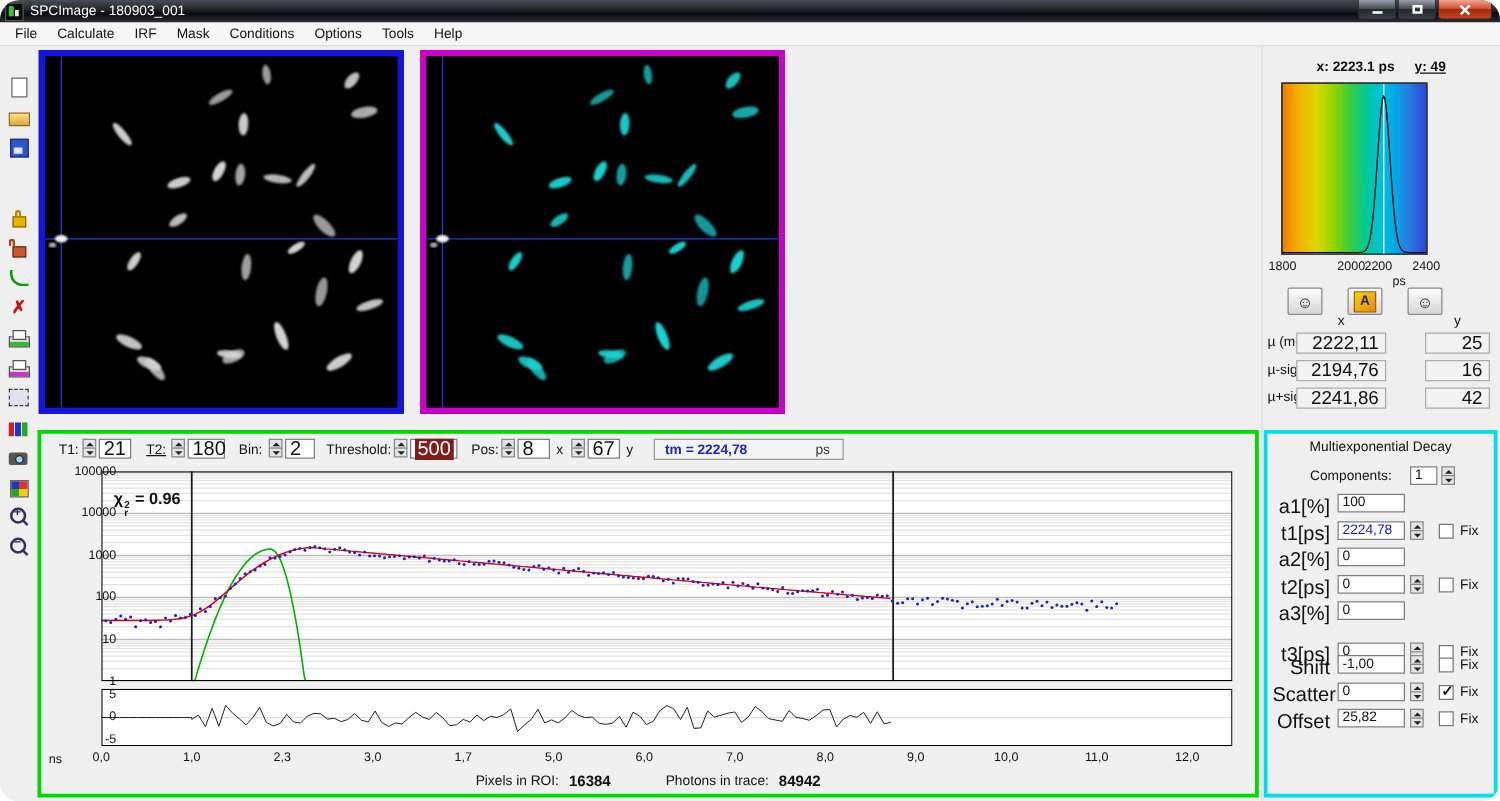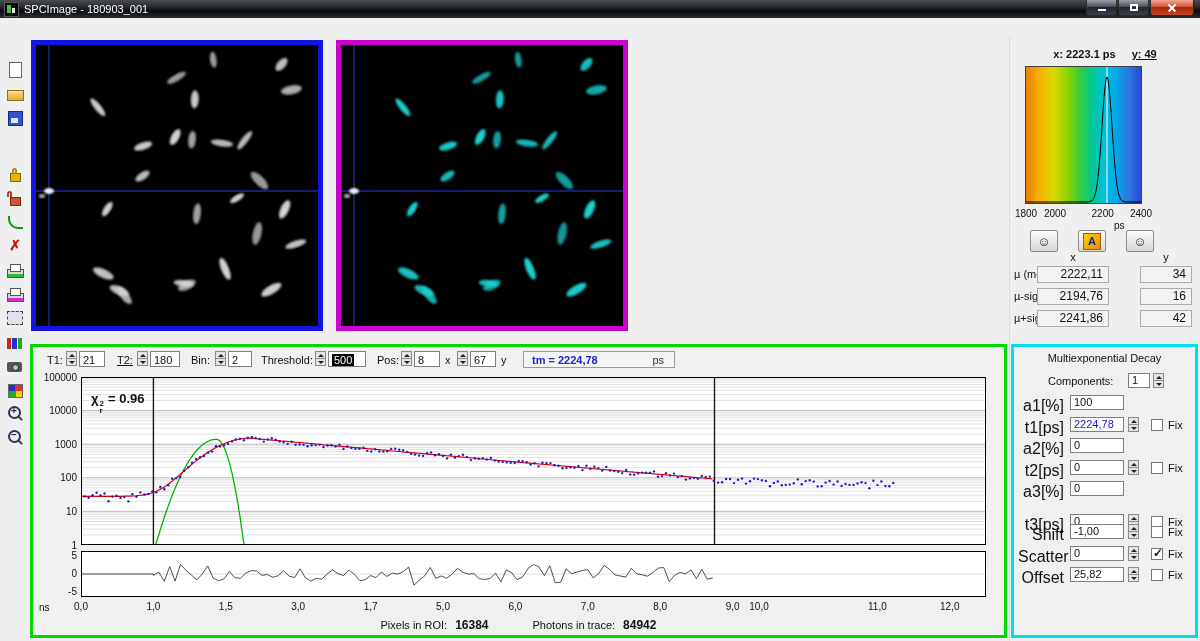--- a/index.html
+++ b/index.html
@@ -1,17 +1,17 @@
 <!DOCTYPE html>
 <html><head>
 <meta charset="utf-8">
 <style>
   html,body{margin:0;padding:0;background:#fff;}
   .app{position:relative;width:1200px;height:641px;background:#efefef;
-       font-family:"Liberation Sans",sans-serif;overflow:hidden;color:#111;}
+       font-family:"Liberation Sans",sans-serif;overflow:hidden;color:#111;border-radius:16px;}
 
   
   .titlebar{position:absolute;left:0;top:0;width:1200px;height:18px;
     background:linear-gradient(180deg,#4a4d55 0%,#26282e 40%,#0b0c10 60%,#2a2c33 100%);
     display:flex;align-items:center;}
   .app-icon{width:13px;height:13px;margin:0 5px 0 4px;background:#0a0a0a;border:1px solid #5a5a5a;position:relative;}
   .app-icon::before{content:"";position:absolute;left:2px;top:2px;width:4px;height:8px;background:#39c43b;}
   .app-icon::after{content:"";position:absolute;left:7px;top:5px;width:3px;height:5px;background:#e8e8e8;}
   .title-text{color:#fff;font-size:11px;}
   .win-controls{position:absolute;right:6px;top:0;display:flex;}
@@ -79,43 +79,43 @@
   .psunit{position:absolute;left:1114px;top:220px;font-size:10px;}
   .scale-btn{position:absolute;top:230px;width:26px;height:20px;background:linear-gradient(#fdfdfd,#d6d6d6);
     border:1px solid #8a8a8a;border-radius:2px;display:flex;align-items:center;justify-content:center;font-size:13px;cursor:pointer;}
   .aicon{width:16px;height:15px;background:linear-gradient(135deg,#f9d400 0%,#f08800 100%);border:1px solid #a06000;
     display:flex;align-items:center;justify-content:center;font-weight:bold;font-size:11px;color:#102890;}
   .colhead{position:absolute;top:251px;font-size:11px;text-align:center;}
   .scale-stats{position:absolute;left:1012px;top:266px;width:186px;height:70px;}
   .srow{position:absolute;left:0;width:100%;height:18px;}
   .slabel{position:absolute;left:2px;top:2px;font-size:11px;}
   .sval{position:absolute;top:0;height:17px;background:#f2f2f2;border:1px solid #aaa;box-sizing:border-box;
-    font-size:12px;line-height:15px;text-align:right;padding-right:5px;}
+    font-size:15px;line-height:15px;text-align:right;padding-right:5px;}
   .sx{left:25px;width:72px;} .sy{left:128px;width:52px;}
 
   
   .decay-panel{position:absolute;left:30px;top:344px;width:977px;height:294px;border:3px solid #00d800;
     background:#f0f0f0;box-sizing:content-box;}
   .decay-panel{width:971px;height:288px;}
   .ctl-label{position:absolute;top:7px;font-size:11px;}
   .edit{position:absolute;top:4px;height:16px;background:#fff;border:1px solid #7f7f7f;box-sizing:border-box;
-    font-size:11px;line-height:14px;padding:1px 3px 0 3px;}
-  .hl{background:#000000;color:#fff;padding:0 2px;}
+    font-size:16px;line-height:14px;padding:1px 3px 0 3px;}
+  .hl{background:#7f1d1d;color:#fff;padding:0 2px;}
   .spin{width:11px;height:16px;display:inline-block;position:absolute;cursor:pointer;}
   .spin i{position:absolute;left:0;width:11px;height:8px;background:#e4e4e4;border:1px solid #8a8a8a;box-sizing:border-box;}
   .spin i.u{top:0;} .spin i.d{top:7px;}
   .spin i.u::after{content:"";position:absolute;left:2px;top:2px;border-left:3px solid transparent;border-right:3px solid transparent;border-bottom:3px solid #222;}
   .spin i.d::after{content:"";position:absolute;left:2px;top:2px;border-left:3px solid transparent;border-right:3px solid transparent;border-top:3px solid #222;}
   .flatbox{position:absolute;background:#f4f4f4;border:1px solid #9a9a9a;box-sizing:border-box;
     display:flex;align-items:center;justify-content:space-between;padding:0 10px 0 8px;}
   .tmval{color:#2222cc;font-weight:bold;font-size:11px;}
   .tmunit{color:#333;font-size:11px;}
   .mainplot{position:absolute;left:48px;top:30px;cursor:crosshair;}
   .residplot{position:absolute;left:48px;top:204px;cursor:crosshair;}
-  .ylab{position:absolute;left:0;width:44px;text-align:right;font-size:10px;}
+  .ylab{position:absolute;left:0;width:44px;text-align:right;font-size:10px;padding-left:16px;}
   .xlab{position:absolute;top:254px;font-size:10px;transform:translateX(-50%);}
   .nslab{position:absolute;left:6px;top:255px;font-size:10px;}
   .chi{position:absolute;left:58px;top:44px;font-weight:bold;font-size:13px;z-index:3;}
   .chist{display:inline-flex;flex-direction:column;font-size:8px;line-height:7px;margin:0 4px 0 1px;vertical-align:-3px;}
   .chist i{font-style:normal;}
   .statusrow{position:absolute;left:0;right:0;top:271px;display:flex;justify-content:center;gap:8px;font-size:11px;align-items:center;}
   .statusrow b{font-size:12px;}
   .statusrow .sp2{margin-left:36px;}
 
   
@@ -153,20 +153,30 @@
       <div class="wbtn">
           <span class="glyph-max"></span>
         </div>
       <div class="wbtn close">
           <span class="x1"></span>
           <span class="x2"></span>
         </div>
     </div>
   </div>
 
+  <div class="menubar">
+      <div class="menu-item">File</div>
+      <div class="menu-item">Calculate</div>
+      <div class="menu-item">IRF</div>
+      <div class="menu-item">Mask</div>
+      <div class="menu-item">Conditions</div>
+      <div class="menu-item">Options</div>
+      <div class="menu-item">Tools</div>
+      <div class="menu-item">Help</div>
+    </div>
 
   <div class="toolbar">
       <div class="ti ic-new-file" style="font-size: 10px;"></div>
       <div class="ti ic-open-folder" style="font-size: 10px;"></div>
       <div class="ti ic-save" style="font-size: 10px;"></div>
       <div class="ti ic-lock tgap" style="font-size: 10px;"></div>
       <div class="ti ic-unlock" style="font-size: 10px;"></div>
       <div class="ti ic-curve" style="font-size: 10px;"></div>
       <div class="ti ic-delete" style="font-size: 10px;">✗</div>
       <div class="ti ic-print-color" style="font-size: 10px;"></div>
@@ -283,21 +293,21 @@
             <stop offset="1" stop-color="#2c46d8"></stop>
           </linearGradient>
         </defs>
         <rect width="115" height="136" fill="url(#cg)"></rect>
         <line x1="81" x2="81" y1="0" y2="136" stroke="#fff" stroke-width="1"></line>
         <polyline points="0,135.0 1,135.0 2,135.0 3,135.0 4,135.0 5,135.0 6,135.0 7,135.0 8,135.0 9,135.0 10,135.0 11,135.0 12,135.0 13,135.0 14,135.0 15,135.0 16,135.0 17,135.0 18,135.0 19,135.0 20,135.0 21,135.0 22,135.0 23,135.0 24,135.0 25,135.0 26,135.0 27,135.0 28,135.0 29,135.0 30,135.0 31,135.0 32,135.0 33,135.0 34,135.0 35,135.0 36,135.0 37,135.0 38,135.0 39,135.0 40,135.0 41,135.0 42,135.0 43,135.0 44,135.0 45,135.0 46,135.0 47,135.0 48,135.0 49,135.0 50,135.0 51,135.0 52,135.0 53,135.0 54,135.0 55,135.0 56,135.0 57,135.0 58,135.0 59,135.0 60,135.0 61,135.0 62,134.9 63,134.8 64,134.6 65,134.3 66,133.6 67,132.5 68,130.7 69,128.0 70,123.9 71,118.1 72,110.3 73,100.2 74,88.1 75,74.2 76,59.2 77,44.2 78,30.6 79,19.6 80,12.5 81,10.0 82,12.5 83,19.6 84,30.6 85,44.2 86,59.2 87,74.2 88,88.1 89,100.2 90,110.3 91,118.1 92,123.9 93,128.0 94,130.7 95,132.5 96,133.6 97,134.3 98,134.6 99,134.8 100,134.9 101,135.0 102,135.0 103,135.0 104,135.0 105,135.0 106,135.0 107,135.0 108,135.0 109,135.0 110,135.0 111,135.0 112,135.0 113,135.0 114,135.0 115,135.0 " fill="none" stroke="#000" stroke-width="1"></polyline>
       </svg>
   </div>
   <div class="scale-ticks">
       <span class="gtick" style="left: 0px;">1800</span>
-      <span class="gtick" style="left: 29px;">2000</span>
+      <span class="gtick" style="left: 55px;">2000</span>
       <span class="gtick" style="left: 76.7px;">2200</span>
       <span class="gtick" style="left: 115px;">2400</span>
     </div>
   <div class="psunit">ps</div>
 
   <div class="scale-btn" style="left:1030px;">
       <span>☺</span>
     </div>
   <div class="scale-btn" style="left:1078px;">
       <span class="aicon">A</span>
@@ -305,21 +315,21 @@
   <div class="scale-btn" style="left:1126px;">
       <span>☺</span>
     </div>
 
   <div class="colhead" style="left:1037px;width:72px;">x</div>
   <div class="colhead" style="left:1140px;width:52px;">y</div>
   <div class="scale-stats">
       <div class="srow" style="top: 0px;">
         <span class="slabel">µ (mean)</span>
         <span class="sval sx">2222,11</span>
-        <span class="sval sy">34</span>
+        <span class="sval sy">25</span>
       </div>
       <div class="srow" style="top: 22px;">
         <span class="slabel">µ-sigma</span>
         <span class="sval sx">2194,76</span>
         <span class="sval sy">16</span>
       </div>
       <div class="srow" style="top: 44px;">
         <span class="slabel">µ+sigma</span>
         <span class="sval sx">2241,86</span>
         <span class="sval sy">42</span>
@@ -658,29 +668,29 @@
       <div class="ylab" style="top: 58.1px;">10000</div>
       <div class="ylab" style="top: 91.7px;">1000</div>
       <div class="ylab" style="top: 125.3px;">100</div>
       <div class="ylab" style="top: 158.9px;">10</div>
       <div class="ylab" style="top: 192.5px;">1</div>
       <div class="ylab" style="top: 203.3px;">5</div>
       <div class="ylab" style="top: 221px;">0</div>
       <div class="ylab" style="top: 238.7px;">-5</div>
       <div class="xlab" style="left: 48px;">0,0</div>
       <div class="xlab" style="left: 120.4px;">1,0</div>
-      <div class="xlab" style="left: 192.8px;">1,5</div>
+      <div class="xlab" style="left: 192.8px;">2,3</div>
       <div class="xlab" style="left: 265.2px;">3,0</div>
       <div class="xlab" style="left: 337.6px;">1,7</div>
       <div class="xlab" style="left: 410px;">5,0</div>
       <div class="xlab" style="left: 482.4px;">6,0</div>
       <div class="xlab" style="left: 554.8px;">7,0</div>
       <div class="xlab" style="left: 627.2px;">8,0</div>
       <div class="xlab" style="left: 699.6px;">9,0</div>
-      <div class="xlab" style="left: 726px;">10,0</div>
+      <div class="xlab" style="left: 772px;">10,0</div>
       <div class="xlab" style="left: 844.4px;">11,0</div>
       <div class="xlab" style="left: 916.8px;">12,0</div>
     </div>
 
   <div class="multi-panel">
     <div class="mtitle">Multiexponential Decay</div>
     <div class="mcomp">
       <span class="mcomp-label">Components:</span>
       <span class="medit">1</span>
       <span class="spin">

